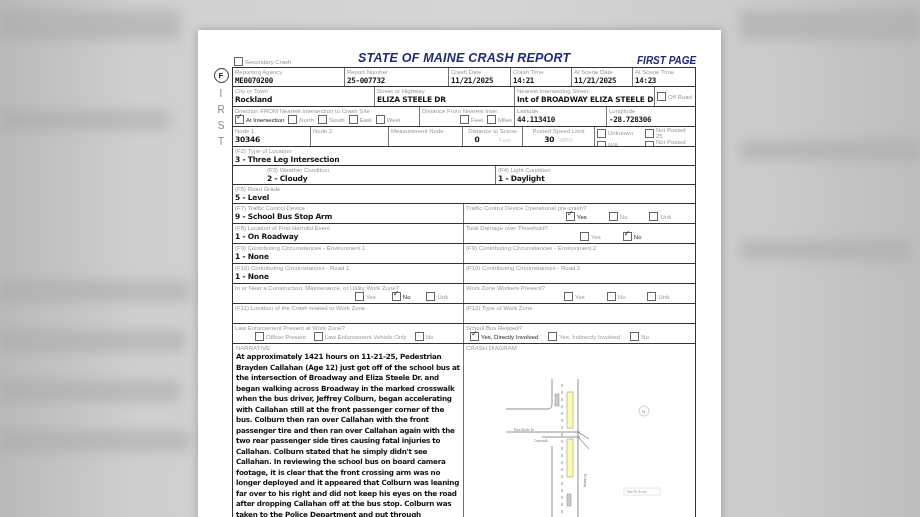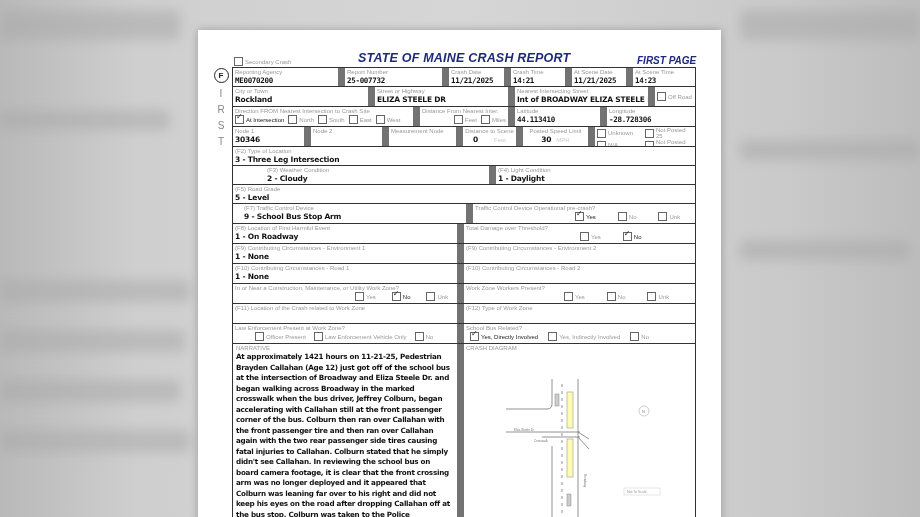--- a/index.html
+++ b/index.html
@@ -13,21 +13,21 @@
   .first-page{position:absolute;left:439px;top:25px;font-size:10px;font-weight:bold;font-style:italic;color:#1d2a7a;}
   .secondary{position:absolute;left:36px;top:27px;font-size:6px;color:#999;display:flex;align-items:center;gap:2px;}
   .cb{display:inline-block;width:7px;height:7px;border:1px solid #666;background:#fff;position:relative;vertical-align:middle;flex:none;}
   .cb.checked::after{content:"\2713";position:absolute;left:0;top:-4px;font-size:8px;color:#222;}
   .first-letters{position:absolute;left:15px;top:38px;width:16px;text-align:center;font-size:10px;color:#888;}
   .first-letters .circ{display:block;width:13px;height:13px;border:1.5px solid #223;border-radius:50%;margin:0 auto 3px;font-size:8px;font-weight:bold;color:#223;line-height:13px;}
   .first-letters span.l{display:block;height:16px;line-height:16px;}
   .grid{position:absolute;left:34px;top:37px;width:464px;}
   .row{display:flex;border:1px solid #333;border-top:none;}
   .row.first{border-top:1px solid #333;}
-  .cell{border-right:7px solid #737373;padding:0 2px;box-sizing:border-box;position:relative;overflow:hidden;}
+  .cell{border-right:1px solid #737373;padding:0 2px;box-sizing:border-box;position:relative;overflow:hidden;}
   .cell:last-child{border-right:none;}
   .lbl{font-size:6px;color:#999;line-height:8px;white-space:nowrap;}
   .val{font-size:7.5px;font-weight:bold;color:#111;line-height:9px;white-space:nowrap;font-family:"DejaVu Sans Mono",monospace;letter-spacing:-.3px;}
   .val2{font-size:7.5px;font-weight:bold;color:#111;line-height:9px;white-space:nowrap;font-family:"DejaVu Sans",sans-serif;letter-spacing:-.2px;}
   .opts{display:flex;gap:6px;font-size:6px;color:#999;align-items:center;}
   .opt{display:flex;align-items:center;gap:2px;}
   .opt.on{color:#222;}
   .narr{font-size:7.2px;font-weight:bold;line-height:10.5px;color:#111;font-family:"DejaVu Sans",sans-serif;letter-spacing:-.25px;}
 </style>
 </head>
@@ -218,21 +218,21 @@
         <div class="val2">1 - Daylight</div>
       </div>
     </div>
     <div class="row" style="height:18px;">
       <div class="cell" style="width:231px">
         <div class="lbl">(F5) Road Grade</div>
         <div class="val2">5 - Level</div>
       </div>
     </div>
 
-    <div class="row" style="height:19px;padding-left:9px;">
+    <div class="row" style="height:19px;">
       <div class="cell" style="width:231px">
         <div class="lbl">(F7) Traffic Control Device</div>
         <div class="val2">9 - School Bus Stop Arm</div>
       </div>
       <div class="cell" style="flex:1">
         <div class="lbl">Traffic Control Device Operational pre-crash?</div>
         <div class="opts" style="padding-left:100px;gap:22px;">
           <span class="opt on">
               <span class="cb checked"></span>
               <span>Yes</span>

